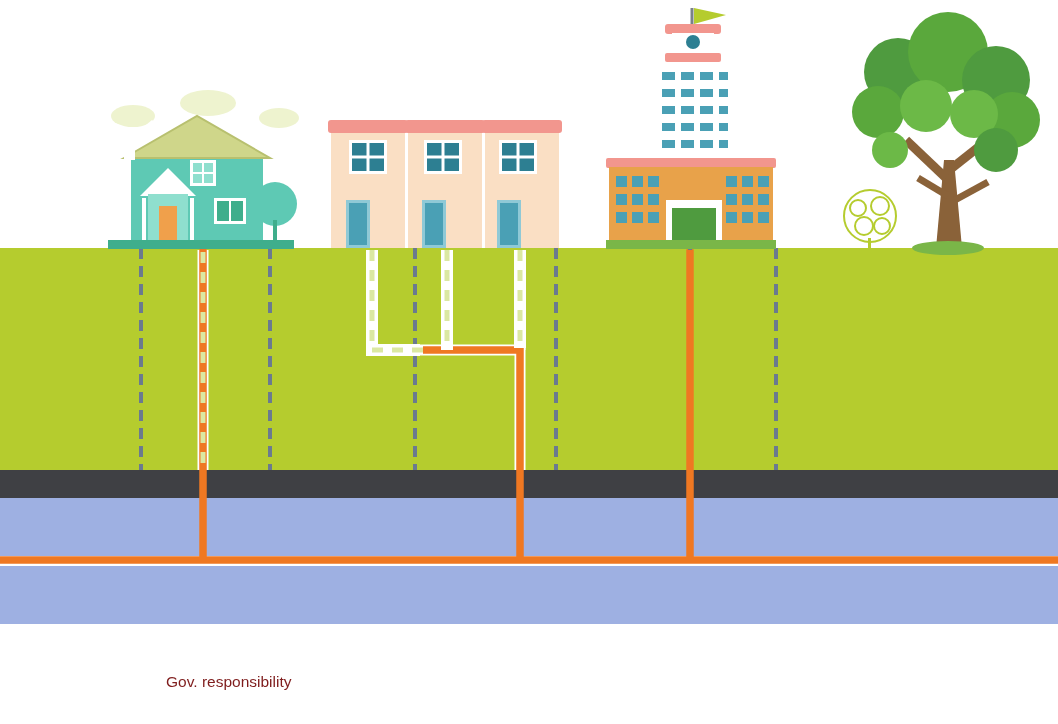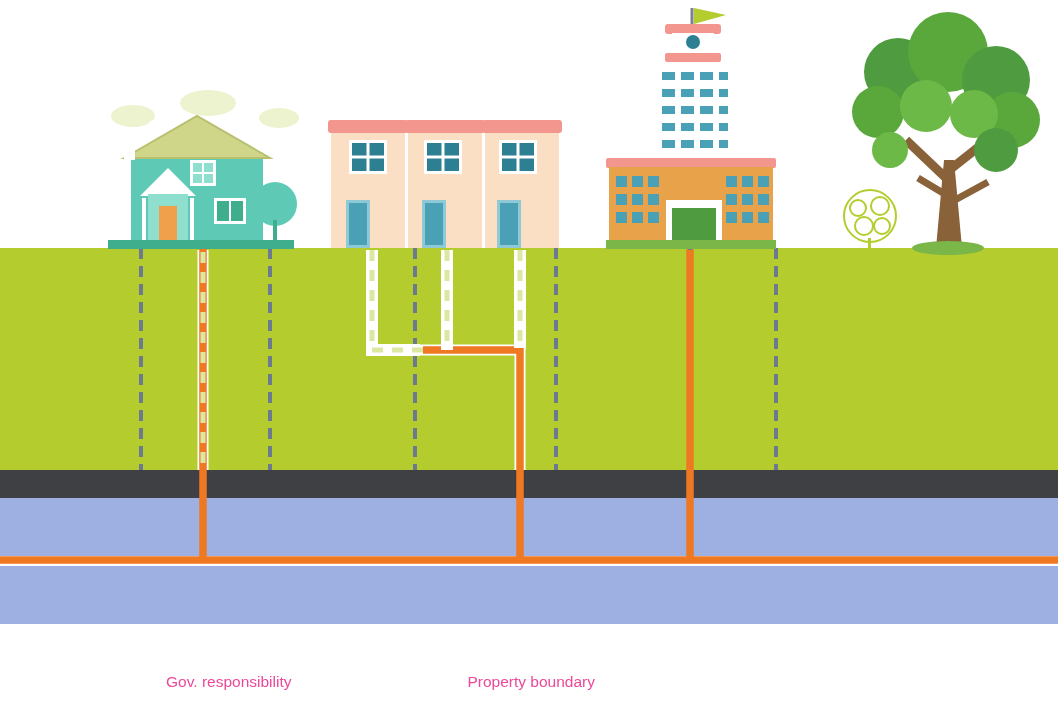--- a/index.html
+++ b/index.html
@@ -45,21 +45,21 @@
     margin-right: 42px;
   }
   .legend-line {
     width: 118px;
     height: 0;
     margin-right: 16px;
     flex: 0 0 auto;
   }
   .legend-label {
     font-size: 15.5px;
-    color: #ec4899;
+    color: #7f1d1d;
     white-space: nowrap;
   }
 </style>
 </head>
 <body>
 
 <div id="stage">
 
   <svg class="scene" viewBox="0 0 1058 724" xmlns="http://www.w3.org/2000/svg">
 
@@ -315,22 +315,16 @@
   <div class="legend">
 
     <div class="legend-item">
       <svg class="legend-line" viewBox="0 0 118 8" preserveAspectRatio="none">
         <line x1="1" y1="4" x2="117" y2="4" stroke="#ef7822" stroke-width="5"></line>
       </svg>
       <span class="legend-label">Gov. responsibility</span>
     </div>
 
 
-    <div class="legend-item">
-      <svg class="legend-line" viewBox="0 0 118 8" preserveAspectRatio="none">
-        <line x1="1" y1="4" x2="117" y2="4" stroke="#6b7a8f" stroke-width="4" stroke-dasharray="11 9"></line>
-      </svg>
-      <span class="legend-label">Property boundary</span>
-    </div>
 
   </div>
 
 </div>
 
 </body></html>

